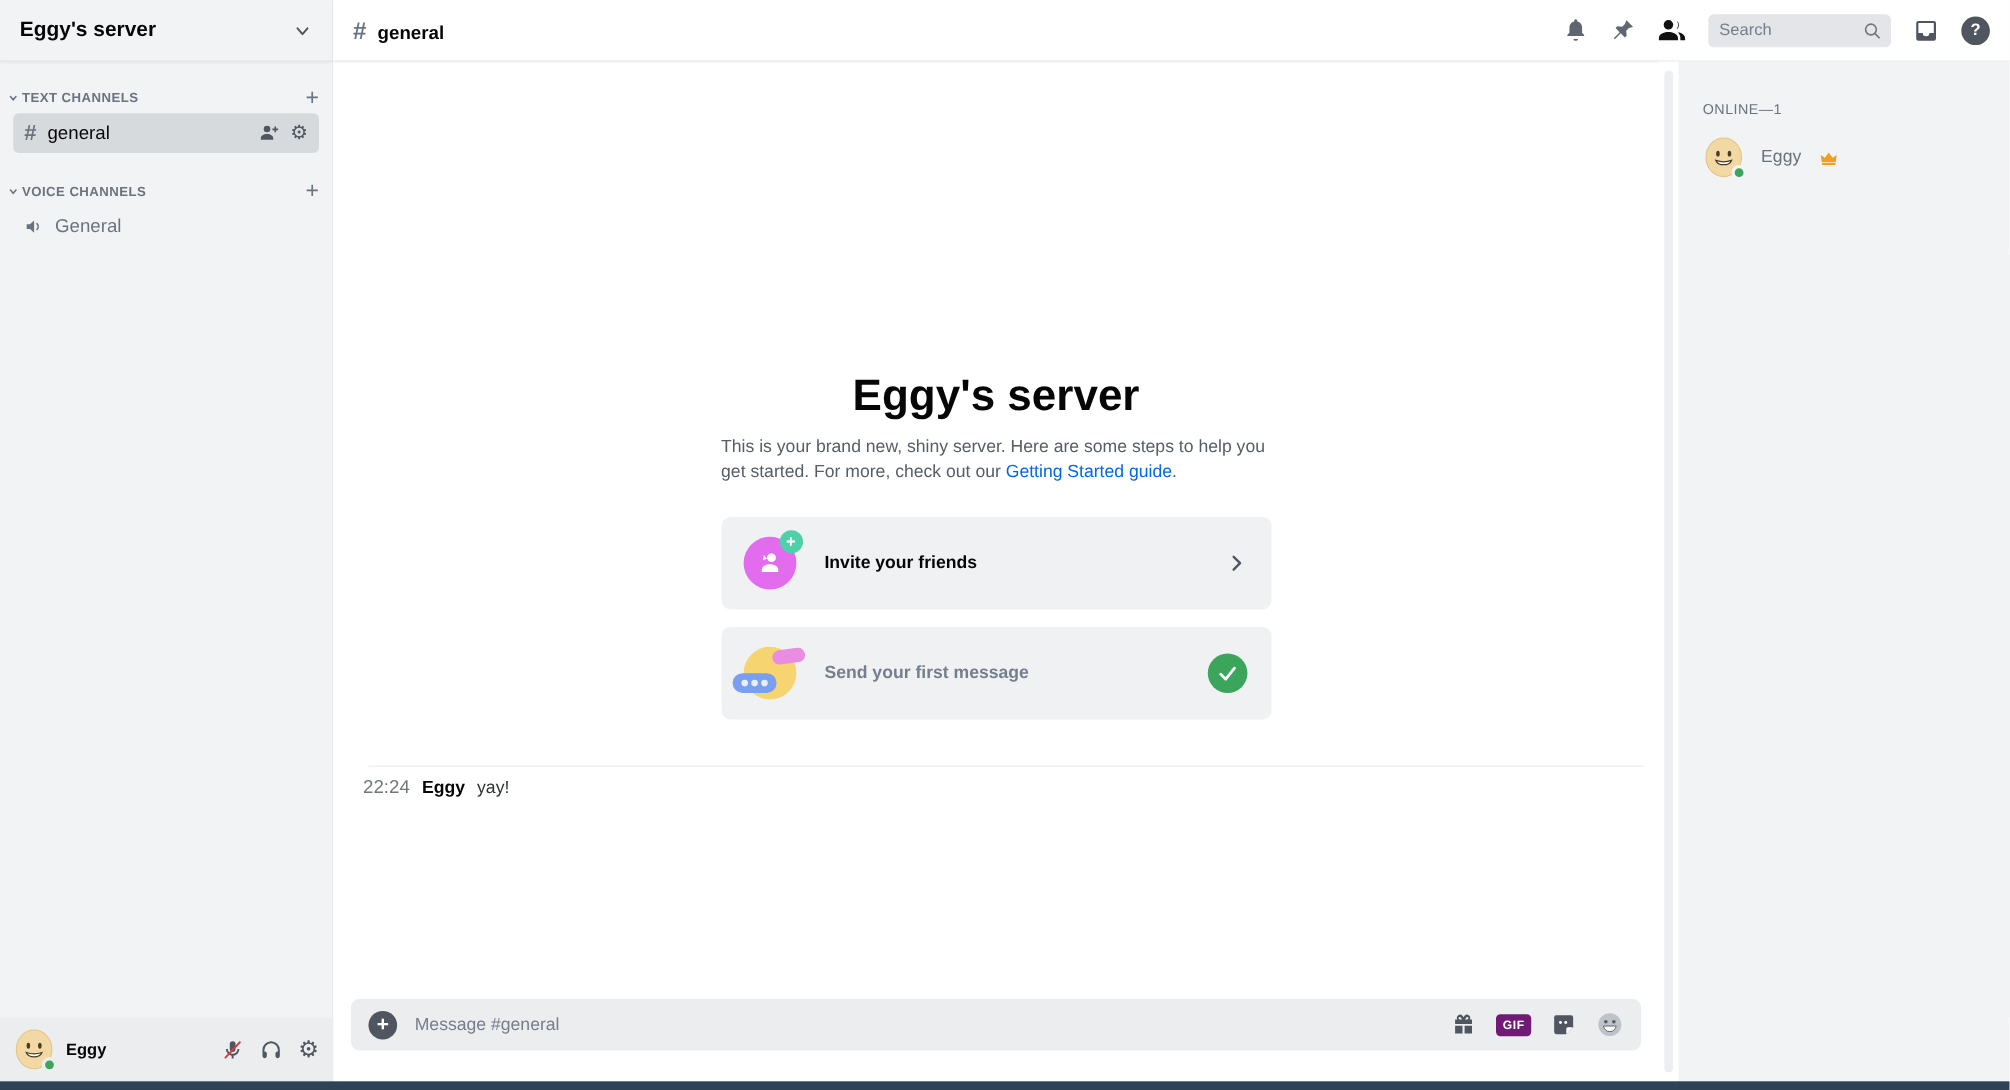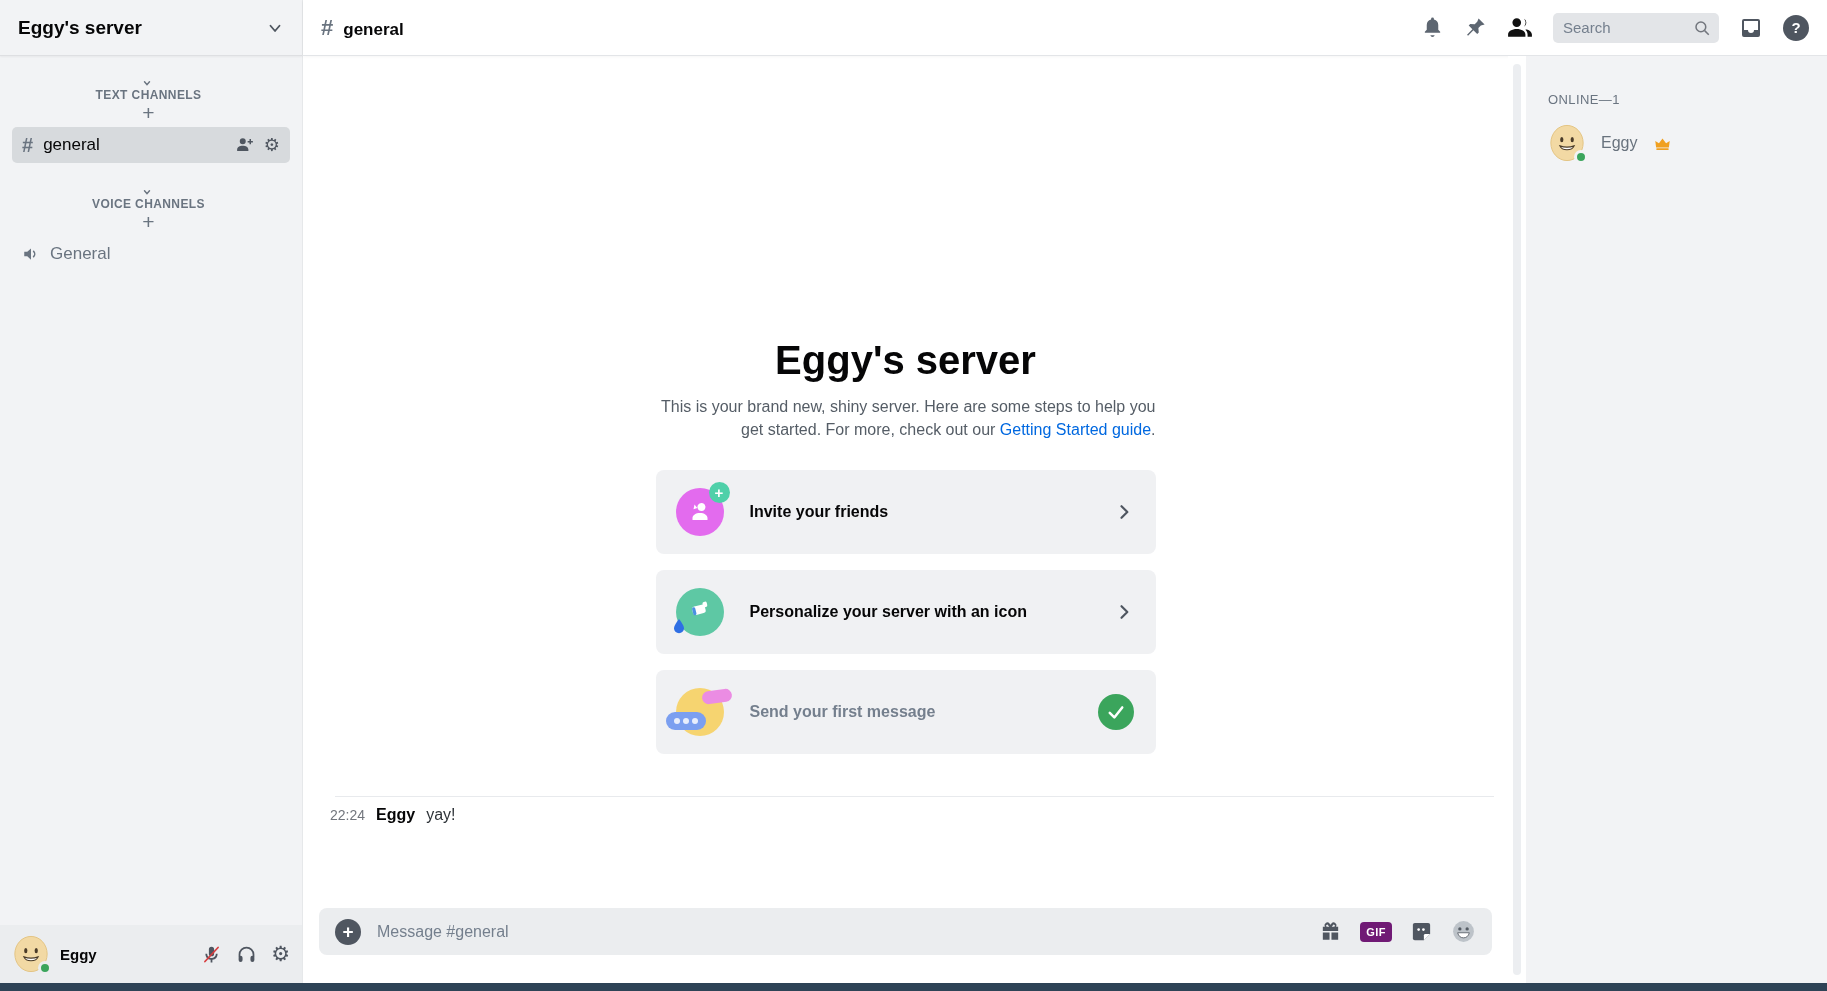--- a/index.html
+++ b/index.html
@@ -8,21 +8,21 @@
   .stage { width:1827px; height:991px; display:flex; flex-direction:column; }
   .app { flex:1; display:flex; min-height:0; }
   .window-edge { height:8px; background:#2e4356; }
 
   
   .sidebar { width:303px; background:#f2f3f5; display:flex; flex-direction:column; border-right:1px solid #e6e8ea; }
   .server-header { height:56px; padding:0 18px; display:flex; align-items:center; justify-content:space-between;
     border-bottom:1px solid #dedfe2; box-shadow:0 1px 2px rgba(0,0,0,.05); cursor:pointer; }
   .server-name { font-size:19px; font-weight:bold; color:#060607; }
   .channels { flex:1; padding-top:22px; overflow:hidden; }
-  .section-header { display:flex; align-items:center; padding:0 12px 0 7px; margin-bottom:4px; color:#6a7480;flex-direction:column; }
+  .section-header { display:flex; align-items:center; padding:0 12px 0 7px; margin-bottom:4px; color:#6a7480; }
   .section-caret { display:flex; margin-right:3px; }
   .section-label { flex:1; font-size:12px; font-weight:bold; letter-spacing:.4px; }
   .section-add { font-size:21px; font-weight:400; color:#6a7480; line-height:1; cursor:pointer; }
   .channel-row { margin:2px 12px; height:36px; border-radius:5px; display:flex; align-items:center; gap:10px;
     padding:0 10px; color:#6a7480; font-size:17px; cursor:pointer; }
   .channel-row.selected { background:#d7dadd; color:#060607; }
   .channel-hash { font-size:20px; font-weight:600; color:#6a7480; }
   .channel-name { flex:1; }
   .channel-actions { display:flex; align-items:center; gap:10px; }
   .voice-gap { margin-top:24px; }
@@ -56,21 +56,21 @@
   .search-box input::placeholder { color:#747f8d; }
   .help-circle { width:26px; height:26px; border-radius:50%; background:#4f5660; color:#fff; font-size:15px;
     font-weight:bold; display:flex; align-items:center; justify-content:center; cursor:pointer; }
 
   .content { flex:1; display:flex; min-height:0; }
   .chat { flex:1; display:flex; flex-direction:column; min-width:0; }
   .messages { flex:1; min-height:0; }
 
   .welcome { margin-top:283px; }
   .welcome-title { text-align:center; font-size:40px; line-height:1.08; font-weight:800; color:#060607; }
-  .welcome-sub { max-width:500px; margin:13px auto 0; text-align:right; font-size:16px; line-height:1.45; color:#555d66; }
+  .welcome-sub { max-width:500px; margin:13px auto 0; text-align:left; font-size:16px; line-height:1.45; color:#555d66; }
   .welcome-link { color:#0068e0; cursor:pointer; }
   .cards { width:500px; margin:28px auto 0; display:flex; flex-direction:column; gap:16px; }
   .card { background:#f0f1f3; border-radius:8px; height:84px; display:flex; align-items:center;
     padding:0 22px 0 20px; gap:26px; cursor:pointer; }
   .card-title { flex:1; font-size:16px; font-weight:bold; color:#060607; }
   .card.done .card-title { color:#747f8d; }
   .badge-circle { position:relative; width:48px; height:48px; border-radius:50%; display:flex; align-items:center;
     justify-content:center; flex:0 0 auto; }
   .badge-pink { background:#e36bee; }
   .badge-teal { background:#5ec8a4; }
@@ -80,21 +80,21 @@
   .drop { position:absolute; left:-4px; bottom:-2px; }
   .pill-pink { position:absolute; top:2px; right:-8px; width:30px; height:13px; border-radius:7px; background:#eb8ce3; transform:rotate(-8deg); }
   .bubble-blue { position:absolute; left:-10px; bottom:6px; width:40px; height:18px; border-radius:9px; background:#7b9ff0;
     display:flex; align-items:center; justify-content:center; gap:3px; }
   .bubble-blue i { width:6px; height:6px; border-radius:50%; background:#e8eefc; }
   .check-circle { width:36px; height:36px; border-radius:50%; background:#3ba55c; display:flex; align-items:center;
     justify-content:center; flex:0 0 auto; }
 
   .msg-divider { border-top:1px solid #e8eaed; margin:42px 14px 0 32px; }
   .msg-row { display:flex; align-items:baseline; gap:11px; padding:9px 16px 0 27px; font-size:16px; }
-  .msg-time { font-size:14px; color:#72767d; }
+  .msg-time { font-size:17px; color:#72767d; }
   .msg-author { font-weight:bold; color:#060607; }
   .msg-text { color:#2e3338; }
 
   .composer-wrap { padding:0 16px; margin:10px 0 28px; }
   .composer { height:47px; background:#ebedef; border-radius:8px; display:flex; align-items:center; padding:0 16px; gap:16px; }
   .plus-btn { width:26px; height:26px; border-radius:50%; background:#4f5660; color:#fff; display:flex; align-items:center;
     justify-content:center; font-size:19px; font-weight:bold; line-height:1; cursor:pointer; flex:0 0 auto; }
   .composer input { flex:1; min-width:0; border:none; background:transparent; outline:none; font-size:16px;
     color:#2e3338; font-family:inherit; }
   .composer input::placeholder { color:#747f8d; }
@@ -269,40 +269,20 @@
                     <span class="mini-plus">+</span>
                   </span>
                   <span class="card-title">Invite your friends</span>
                   <span class="icon-btn">
                     <svg width="20" height="20" viewBox="0 0 24 24" fill="none" stroke="#4f5660" stroke-width="2.6" stroke-linecap="round" stroke-linejoin="round">
                         <polyline points="9,5 16,12 9,19"></polyline>
                       </svg>
                   </span>
                 </div>
 
-                <div class="card">
-                  <span class="badge-circle badge-teal">
-                    <svg width="26" height="26" viewBox="0 0 24 24">
-                        <rect x="5" y="6" width="12" height="8" rx="2.5" fill="#fff" transform="rotate(-14 11 10)"></rect>
-                        <rect x="14.5" y="2.5" width="4" height="5" rx="1.5" fill="#fff" transform="rotate(-14 16.5 5)"></rect>
-                        <rect x="5.2" y="7.6" width="3" height="7.5" rx="1.5" fill="#4a90e2" transform="rotate(-14 6.7 11.3)"></rect>
-                      </svg>
-                    <span class="drop">
-                      <svg width="14" height="16" viewBox="0 0 14 16">
-                          <path d="M7 1s5 6.2 5 9.3A5 5 0 0 1 2 10.3C2 7.2 7 1 7 1z" fill="#2f6fe4"></path>
-                        </svg>
-                    </span>
-                  </span>
-                  <span class="card-title">Personalize your server with an icon</span>
-                  <span class="icon-btn">
-                    <svg width="20" height="20" viewBox="0 0 24 24" fill="none" stroke="#4f5660" stroke-width="2.6" stroke-linecap="round" stroke-linejoin="round">
-                        <polyline points="9,5 16,12 9,19"></polyline>
-                      </svg>
-                  </span>
-                </div>
 
                 <div class="card done">
                   <span class="badge-circle badge-yellow">
                     <span class="pill-pink"></span>
                     <span class="bubble-blue">
                         <i></i>
                         <i></i>
                         <i></i>
                       </span>
                   </span>

